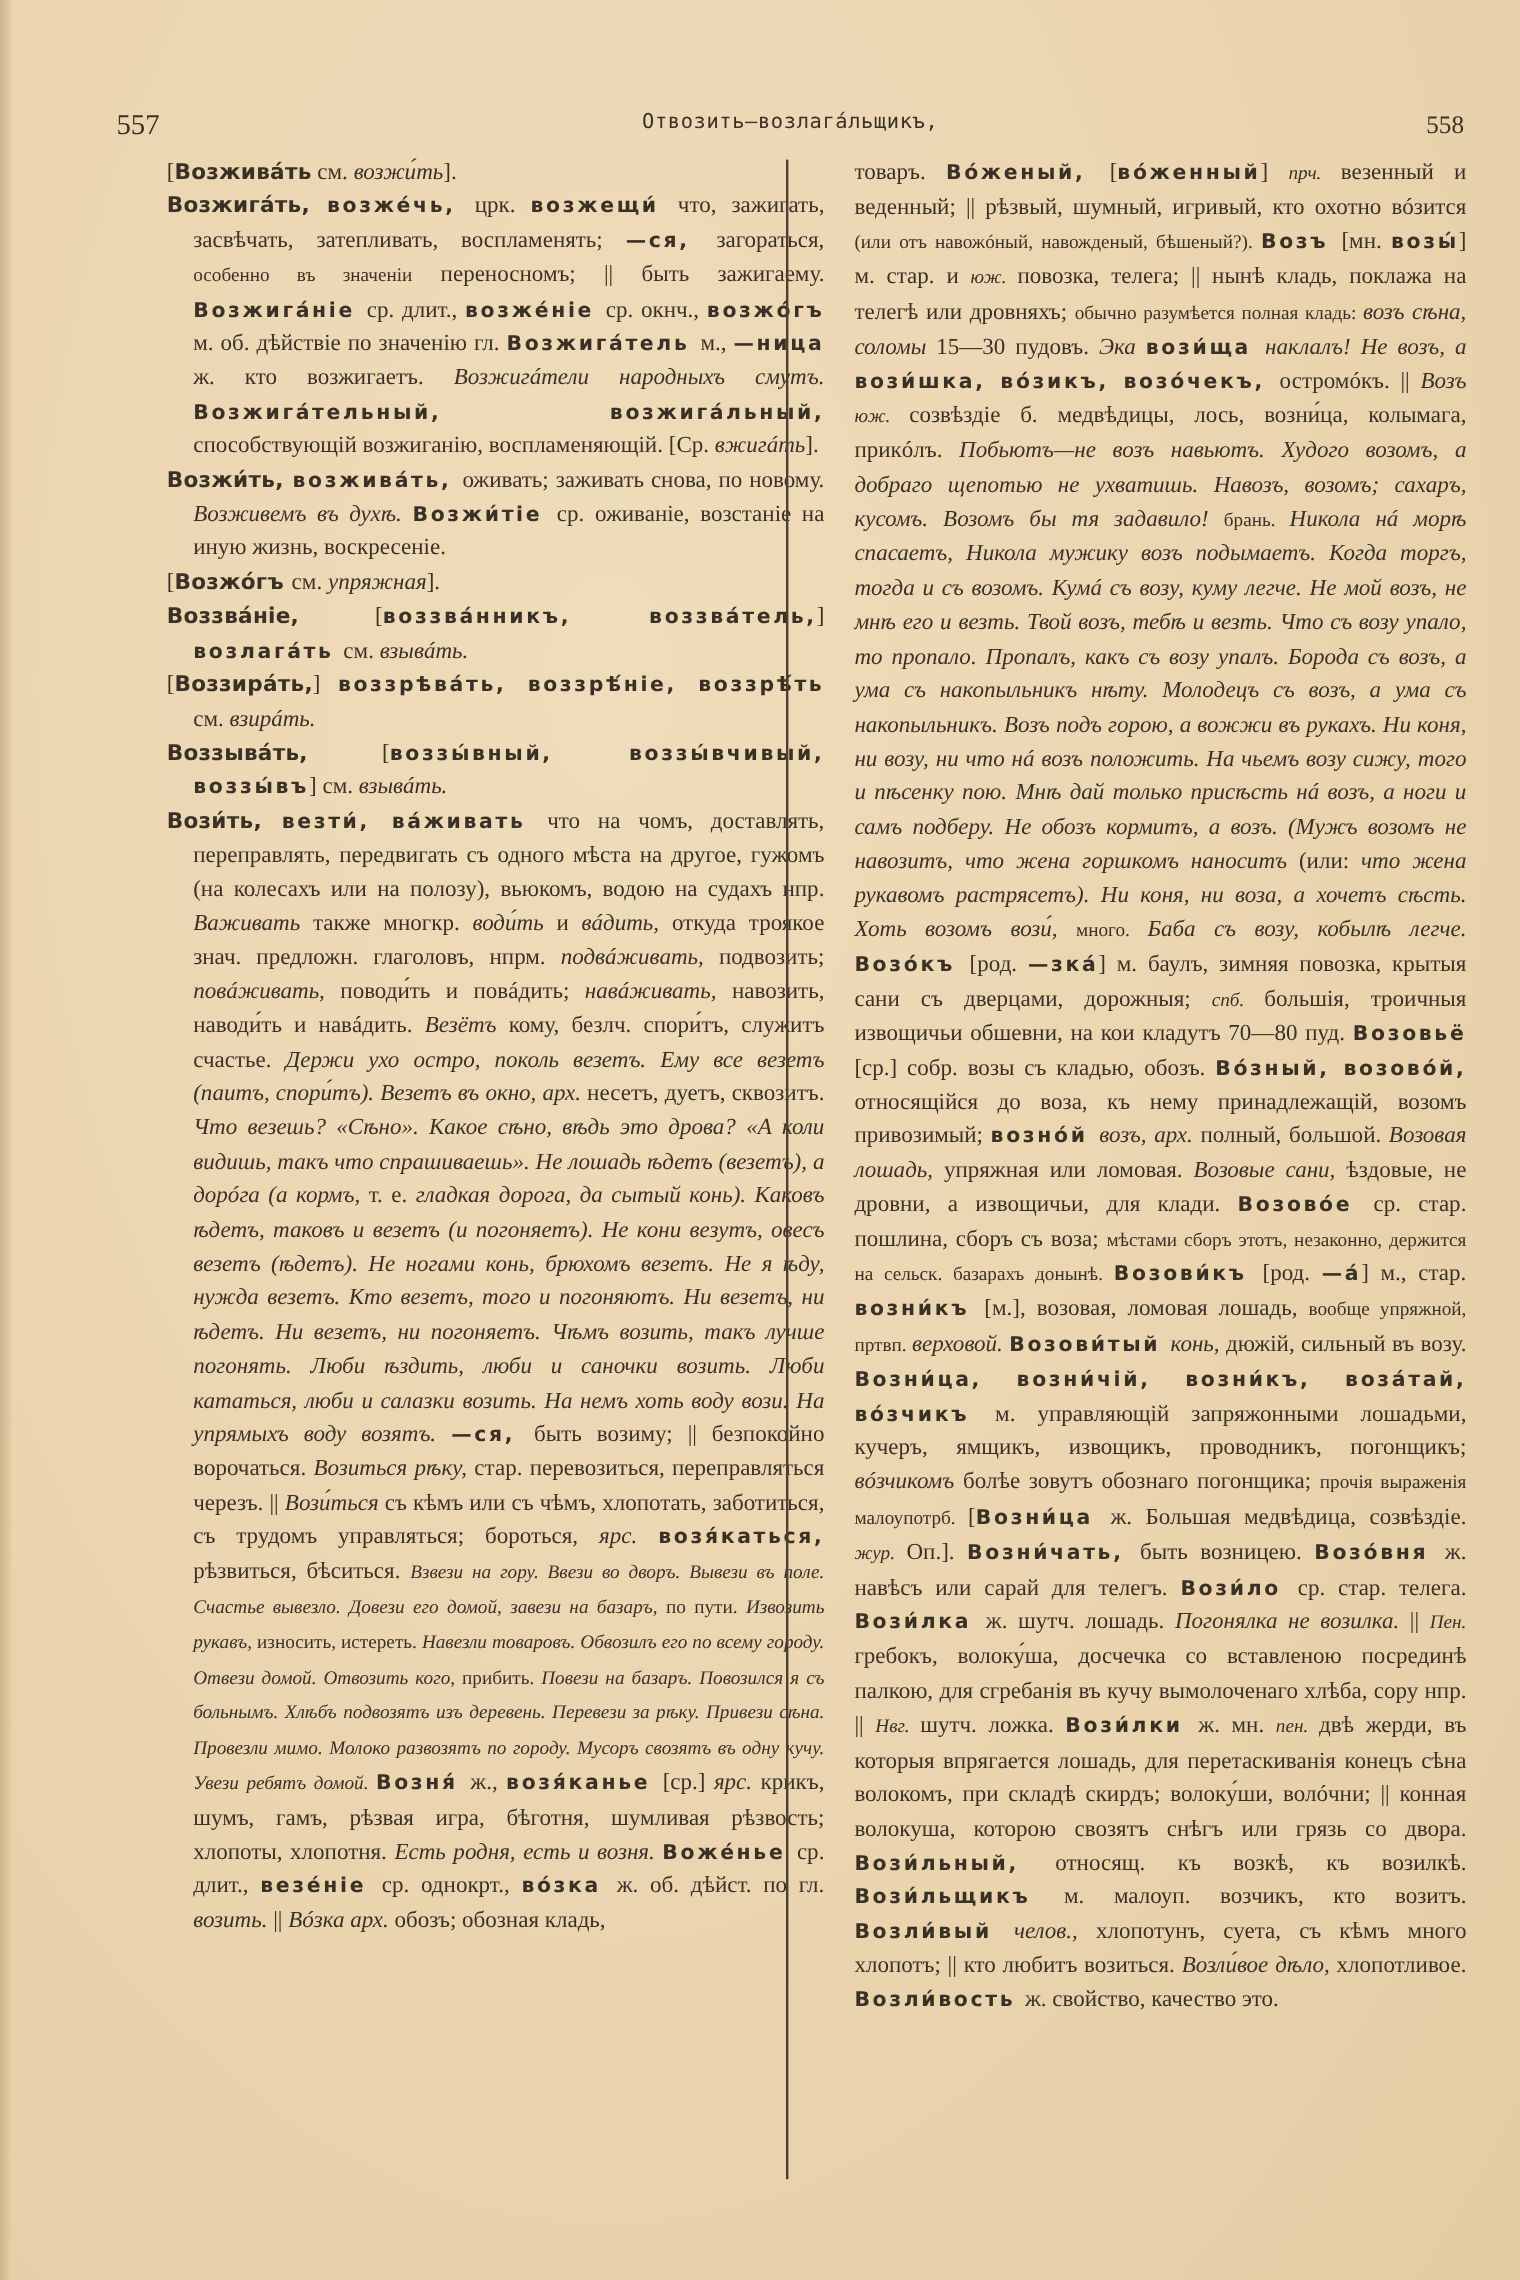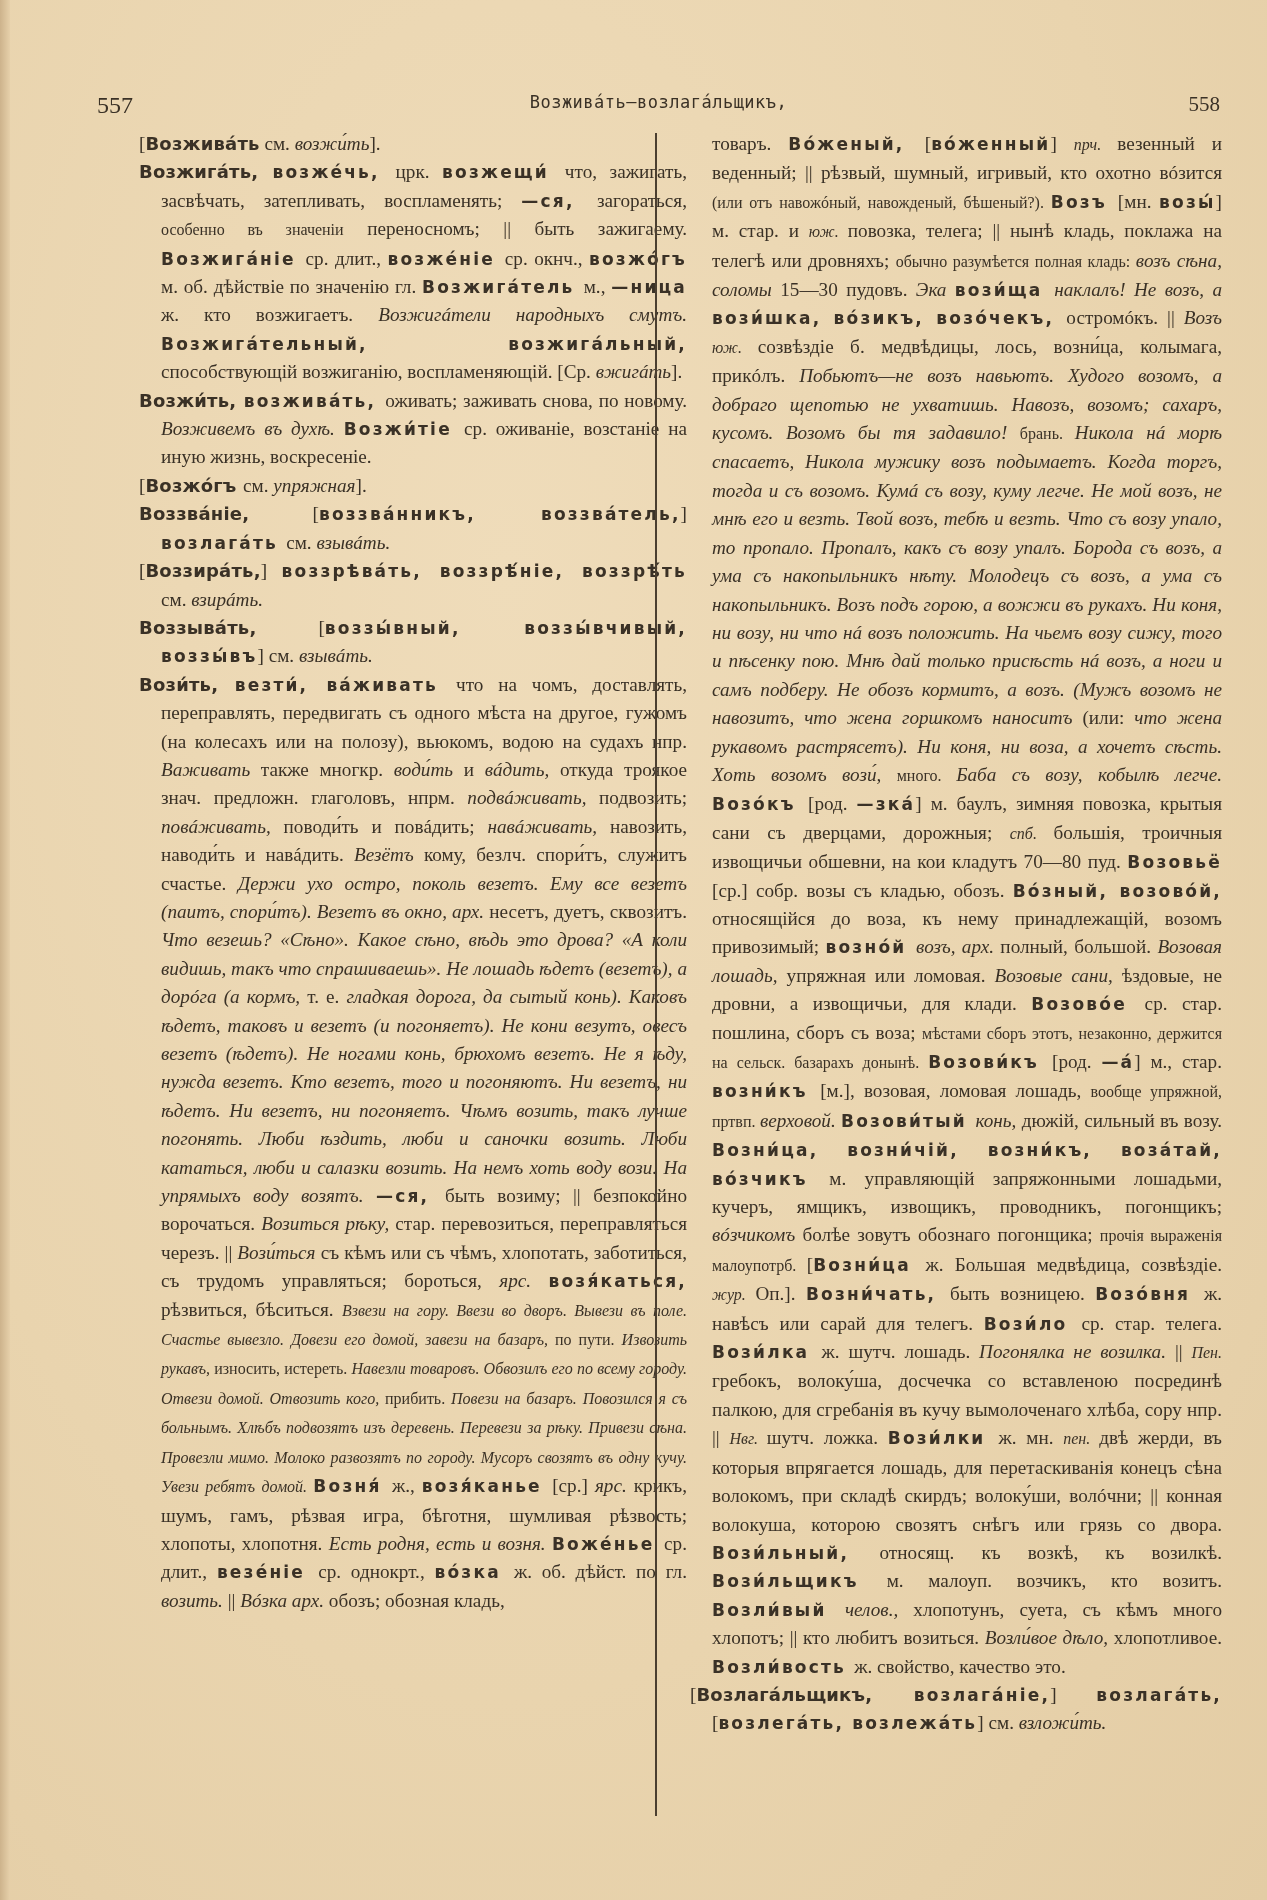--- a/index.html
+++ b/index.html
@@ -44,32 +44,31 @@
   .s { font-size: 16px; }
 </style>
 </head>
 <body>
 
 <div class="page">
   <div class="binding"></div>
 
   <div class="header">
     <span class="pnum-left">557</span>
-    <span class="running-head">Возживáть—возлагáльщикъ,</span>
+    <span class="running-head">Отвозить—возлагáльщикъ,</span>
     <span class="pnum-right">558</span>
   </div>
 
   <div class="col col-left" id="col-left">
       <p class="entry"><span>[</span><span class="hw">Возживáть</span><span> см. </span><span class="i">возжи́ть</span><span>].</span></p>
       <p class="entry"><span class="hw">Возжигáть, </span><span class="b">возжéчь, </span><span>црк. </span><span class="b">возжещи́ </span><span>что, зажигать, засвѣчать, затепливать, воспламенять; </span><span class="b">—ся, </span><span>загораться, </span><span class="s">особенно въ значеніи</span><span> переносномъ; || быть зажигаему. </span><span class="b">Возжигáніе </span><span>ср. длит., </span><span class="b">возжéніе </span><span>ср. окнч., </span><span class="b">возжóгъ </span><span>м. об. дѣйствіе по значенію гл. </span><span class="b">Возжигáтель </span><span>м., </span><span class="b">—ница </span><span>ж. кто возжигаетъ. </span><span class="i">Возжигáтели народныхъ смутъ. </span><span class="b">Возжигáтельный, возжигáльный, </span><span>способствующій возжиганію, воспламеняющій. [Ср. </span><span class="i">вжигáть</span><span>].</span></p>
       <p class="entry"><span class="hw">Возжи́ть, </span><span class="b">возживáть, </span><span>оживать; заживать снова, по новому. </span><span class="i">Возживемъ въ духѣ. </span><span class="b">Возжи́тіе </span><span>ср. оживаніе, возстаніе на иную жизнь, воскресеніе.</span></p>
       <p class="entry"><span>[</span><span class="hw">Возжóгъ </span><span>см. </span><span class="i">упряжная</span><span>].</span></p>
       <p class="entry"><span class="hw">Воззвáніе, </span><span>[</span><span class="b">воззвáнникъ, воззвáтель,</span><span>] </span><span class="b">возлагáть </span><span>см. </span><span class="i">взывáть.</span></p>
       <p class="entry"><span>[</span><span class="hw">Воззирáть,</span><span>] </span><span class="b">воззрѣвáть, воззрѣ́ніе, воззрѣ́ть </span><span>см. </span><span class="i">взирáть.</span></p>
       <p class="entry"><span class="hw">Воззывáть, </span><span>[</span><span class="b">воззы́вный, воззы́вчивый, воззы́въ</span><span>] см. </span><span class="i">взывáть.</span></p>
       <p class="entry"><span class="hw">Вози́ть, </span><span class="b">везти́, вáживать </span><span>что на чомъ, доставлять, переправлять, передвигать съ одного мѣста на другое, гужомъ (на колесахъ или на полозу), вьюкомъ, водою на судахъ нпр. </span><span class="i">Важивать </span><span>также многкр. </span><span class="i">води́ть </span><span>и </span><span class="i">вáдить, </span><span>откуда троякое знач. предложн. глаголовъ, нпрм. </span><span class="i">подвáживать, </span><span>подвозить; </span><span class="i">повáживать, </span><span>поводи́ть и повáдить; </span><span class="i">навáживать, </span><span>навозить, наводи́ть и навáдить. </span><span class="i">Везётъ </span><span>кому, безлч. спори́тъ, служитъ счастье. </span><span class="i">Держи ухо остро, поколь везетъ. Ему все везетъ (паитъ, спори́тъ). Везетъ въ окно, </span><span class="i">арх. </span><span>несетъ, дуетъ, сквозитъ. </span><span class="i">Что везешь? «Сѣно». Какое сѣно, вѣдь это дрова? «А коли видишь, такъ что спрашиваешь». Не лошадь ѣдетъ (везетъ), а дорóга (а кормъ, </span><span>т. е. </span><span class="i">гладкая дорога, да сытый конь). Каковъ ѣдетъ, таковъ и везетъ (и погоняетъ). Не кони везутъ, овесъ везетъ (ѣдетъ). Не ногами конь, брюхомъ везетъ. Не я ѣду, нужда везетъ. Кто везетъ, того и погоняютъ. Ни везетъ, ни ѣдетъ. Ни везетъ, ни погоняетъ. Чѣмъ возить, такъ лучше погонять. Люби ѣздить, люби и саночки возить. Люби кататься, люби и салазки возить. На немъ хоть воду вози. На упрямыхъ воду возятъ. </span><span class="b">—ся, </span><span>быть возиму; || безпокойно ворочаться. </span><span class="i">Возиться рѣку, </span><span>стар. перевозиться, переправляться черезъ. || </span><span class="i">Вози́ться </span><span>съ кѣмъ или съ чѣмъ, хлопотать, заботиться, съ трудомъ управляться; бороться, </span><span class="i">ярс. </span><span class="b">возя́каться, </span><span>рѣзвиться, бѣситься. </span><span class="i s">Взвези на гору. Ввези во дворъ. Вывези въ поле. Счастье вывезло. Довези его домой, завези на базаръ, </span><span class="s">по пути. </span><span class="i s">Извозить рукавъ, </span><span class="s">износить, истереть. </span><span class="i s">Навезли товаровъ. Обвозилъ его по всему городу. Отвези домой. Отвозить кого, </span><span class="s">прибить. </span><span class="i s">Повези на базаръ. Повозился я съ больнымъ. Хлѣбъ подвозятъ изъ деревень. Перевези за рѣку. Привези сѣна. Провезли мимо. Молоко развозятъ по городу. Мусоръ свозятъ въ одну кучу. Увези ребятъ домой. </span><span class="b">Возня́ </span><span>ж., </span><span class="b">возя́канье </span><span>[ср.] </span><span class="i">ярс. </span><span>крикъ, шумъ, гамъ, рѣзвая игра, бѣготня, шумливая рѣзвость; хлопоты, хлопотня. </span><span class="i">Есть родня, есть и возня. </span><span class="b">Вожéнье </span><span>ср. длит., </span><span class="b">везéніе </span><span>ср. однокрт., </span><span class="b">вóзка </span><span>ж. об. дѣйст. по гл. </span><span class="i">возить. </span><span>|| </span><span class="i">Вóзка арх. </span><span>обозъ; обозная кладь,</span></p>
     </div>
   <div class="rule"></div>
   <div class="col col-right" id="col-right">
       <p class="entry cont"><span>товаръ. </span><span class="b">Вóженый, </span><span>[</span><span class="b">вóженный</span><span>] </span><span class="i s">прч. </span><span>везенный и веденный; || рѣзвый, шумный, игривый, кто охотно вóзится </span><span class="s">(или отъ навожóный, навожденый, бѣшеный?). </span><span class="b">Возъ </span><span>[мн. </span><span class="b">возы́</span><span>] м. стар. и </span><span class="i s">юж. </span><span>повозка, телега; || </span><span>нынѣ кладь, поклажа на телегѣ или дровняхъ; </span><span class="s">обычно разумѣется полная кладь: </span><span class="i">возъ сѣна, соломы </span><span>15—30 пудовъ. </span><span class="i">Эка </span><span class="b">вози́ща </span><span class="i">наклалъ! Не возъ, а </span><span class="b">вози́шка, вóзикъ, возóчекъ, </span><span>остромóкъ. || </span><span class="i">Возъ </span><span class="i s">юж. </span><span>созвѣздіе б. медвѣдицы, лось, возни́ца, колымага, прикóлъ. </span><span class="i">Побьютъ—не возъ навьютъ. Худого возомъ, а добраго щепотью не ухватишь. Навозъ, возомъ; сахаръ, кусомъ. Возомъ бы тя задавило! </span><span class="s">брань. </span><span class="i">Никола нá морѣ спасаетъ, Никола мужику возъ подымаетъ. Когда торгъ, тогда и съ возомъ. Кумá съ возу, куму легче. Не мой возъ, не мнѣ его и везть. Твой возъ, тебѣ и везть. Что съ возу упало, то пропало. Пропалъ, какъ съ возу упалъ. Борода съ возъ, а ума съ накопыльникъ нѣту. Молодецъ съ возъ, а ума съ накопыльникъ. Возъ подъ горою, а вожжи въ рукахъ. Ни коня, ни возу, ни что нá возъ положить. На чьемъ возу сижу, того и пѣсенку пою. Мнѣ дай только присѣсть нá возъ, а ноги и самъ подберу. Не обозъ кормитъ, а возъ. (Мужъ возомъ не навозитъ, что жена горшкомъ наноситъ </span><span>(или: </span><span class="i">что жена рукавомъ растрясетъ). Ни коня, ни воза, а хочетъ сѣсть. Хоть возомъ вози́, </span><span class="s">много. </span><span class="i">Баба съ возу, кобылѣ легче. </span><span class="b">Возóкъ </span><span>[род. </span><span class="b">—зкá</span><span>] м. баулъ, зимняя повозка, крытыя сани съ дверцами, дорожныя; </span><span class="i s">спб. </span><span>большія, троичныя извощичьи обшевни, на кои кладутъ 70—80 пуд. </span><span class="b">Возовьё </span><span>[ср.] собр. возы съ кладью, обозъ. </span><span class="b">Вóзный, возовóй, </span><span>относящійся до воза, къ нему принадлежащій, возомъ привозимый; </span><span class="b">вознóй </span><span class="i">возъ, арх. </span><span>полный, большой. </span><span class="i">Возовая лошадь, </span><span>упряжная или ломовая. </span><span class="i">Возовые сани, </span><span>ѣздовые, не дровни, а извощичьи, для клади. </span><span class="b">Возовóе </span><span>ср. стар. пошлина, сборъ съ воза; </span><span class="s">мѣстами сборъ этотъ, незаконно, держится на сельск. базарахъ донынѣ. </span><span class="b">Возови́къ </span><span>[род. </span><span class="b">—á</span><span>] м., стар. </span><span class="b">возни́къ </span><span>[м.], возовая, ломовая лошадь, </span><span class="s">вообще упряжной, </span><span class="s">пртвп. </span><span class="i">верховой. </span><span class="b">Возови́тый </span><span class="i">конь, </span><span>дюжій, сильный въ возу. </span><span class="b">Возни́ца, возни́чій, возни́къ, возáтай, вóзчикъ </span><span>м. управляющій запряжонными лошадьми, кучеръ, ямщикъ, извощикъ, проводникъ, погонщикъ; </span><span class="i">вóзчикомъ </span><span>болѣе зовутъ обознаго погонщика; </span><span class="s">прочія выраженія малоупотрб. </span><span>[</span><span class="b">Возни́ца </span><span>ж. Большая медвѣдица, созвѣздіе. </span><span class="i s">жур. </span><span>Оп.]. </span><span class="b">Возни́чать, </span><span>быть возницею. </span><span class="b">Возóвня </span><span>ж. навѣсъ или сарай для телегъ. </span><span class="b">Вози́ло </span><span>ср. стар. телега. </span><span class="b">Вози́лка </span><span>ж. шутч. лошадь. </span><span class="i">Погонялка не возилка. </span><span>|| </span><span class="i s">Пен. </span><span>гребокъ, волоку́ша, досчечка со вставленою посрединѣ палкою, для сгребанія въ кучу вымолоченаго хлѣба, сору нпр. || </span><span class="i s">Нвг. </span><span>шутч. ложка. </span><span class="b">Вози́лки </span><span>ж. мн. </span><span class="i s">пен. </span><span>двѣ жерди, въ которыя впрягается лошадь, для перетаскиванія конецъ сѣна волокомъ, при складѣ скирдъ; волоку́ши, волóчни; || конная волокуша, которою свозятъ снѣгъ или грязь со двора. </span><span class="b">Вози́льный, </span><span>относящ. къ возкѣ, къ возилкѣ. </span><span class="b">Вози́льщикъ </span><span>м. малоуп. возчикъ, кто возитъ. </span><span class="b">Возли́вый </span><span class="i">челов., </span><span>хлопотунъ, суета, съ кѣмъ много хлопотъ; || кто любитъ возиться. </span><span class="i">Возли́вое дѣло, </span><span>хлопотливое. </span><span class="b">Возли́вость </span><span>ж. свойство, качество это.</span></p>
-      <p class="entry"><span>[</span><span class="hw">Возлагáльщикъ, </span><span class="b">возлагáніе,</span><span>] </span><span class="b">возлагáть, </span><span>[</span><span class="b">возлегáть, возлежáть</span><span>] см. </span><span class="i">взложи́ть.</span></p>
     </div>
 </div>
 
 </body></html>

